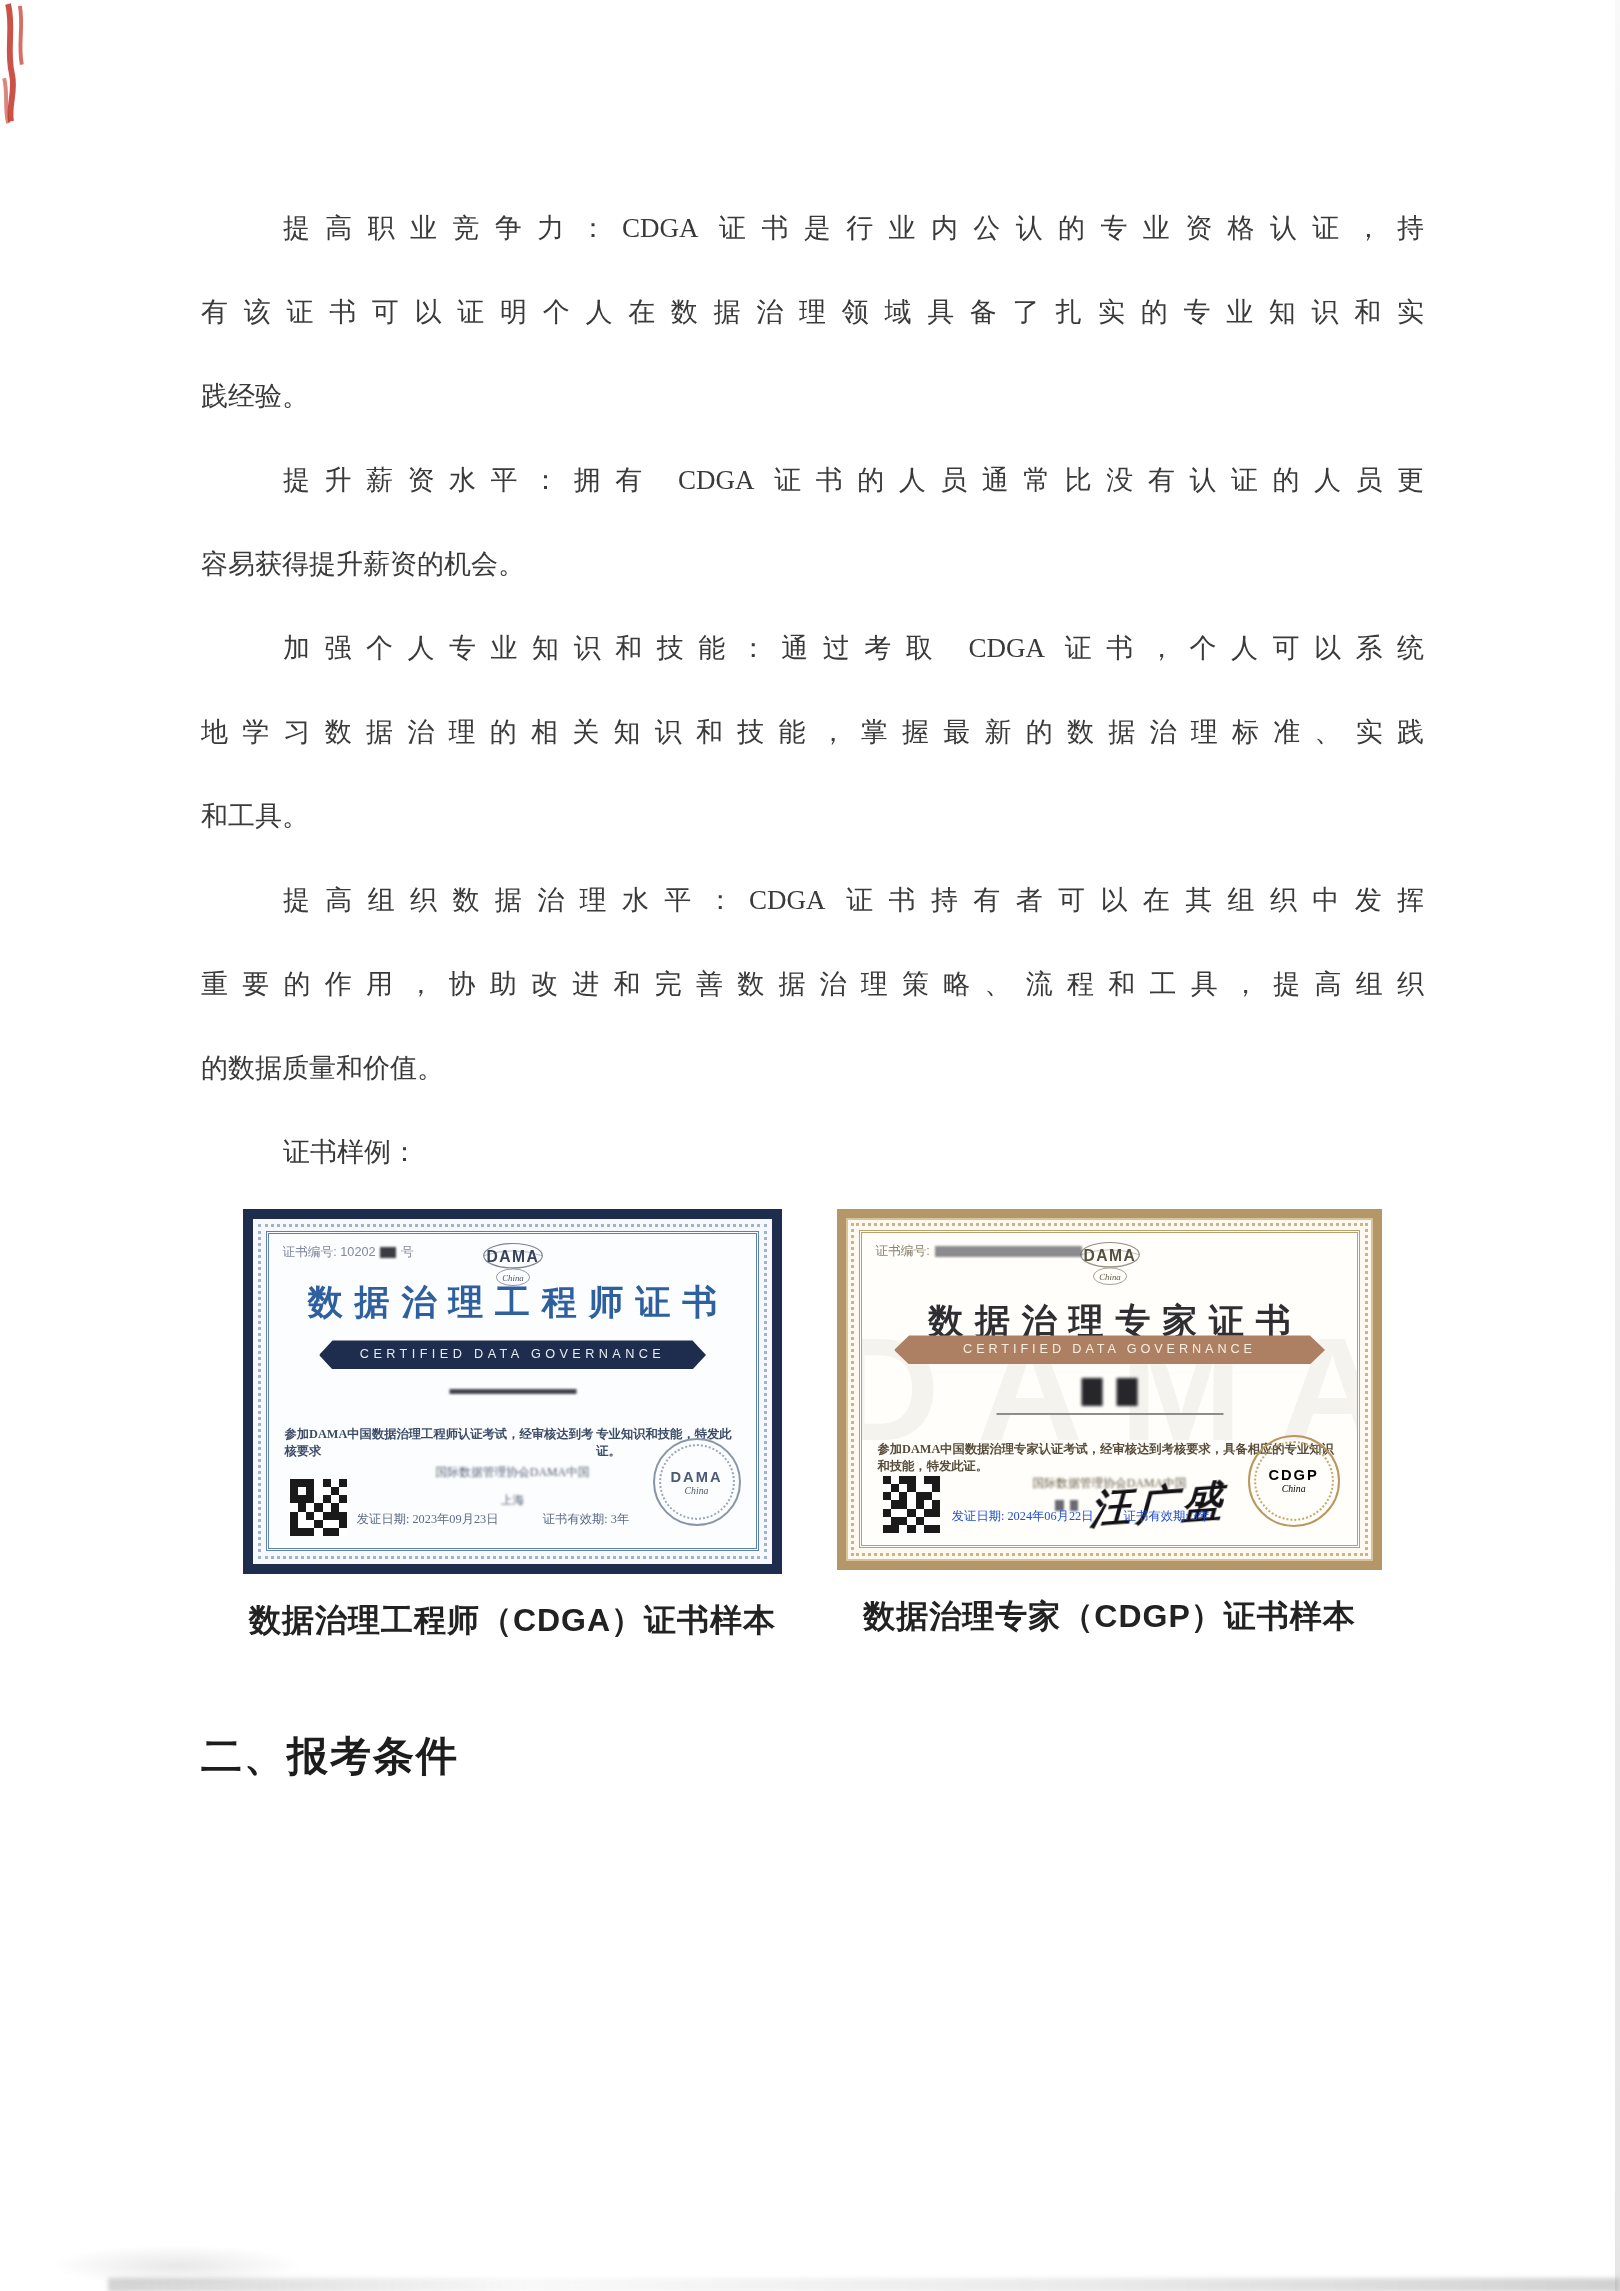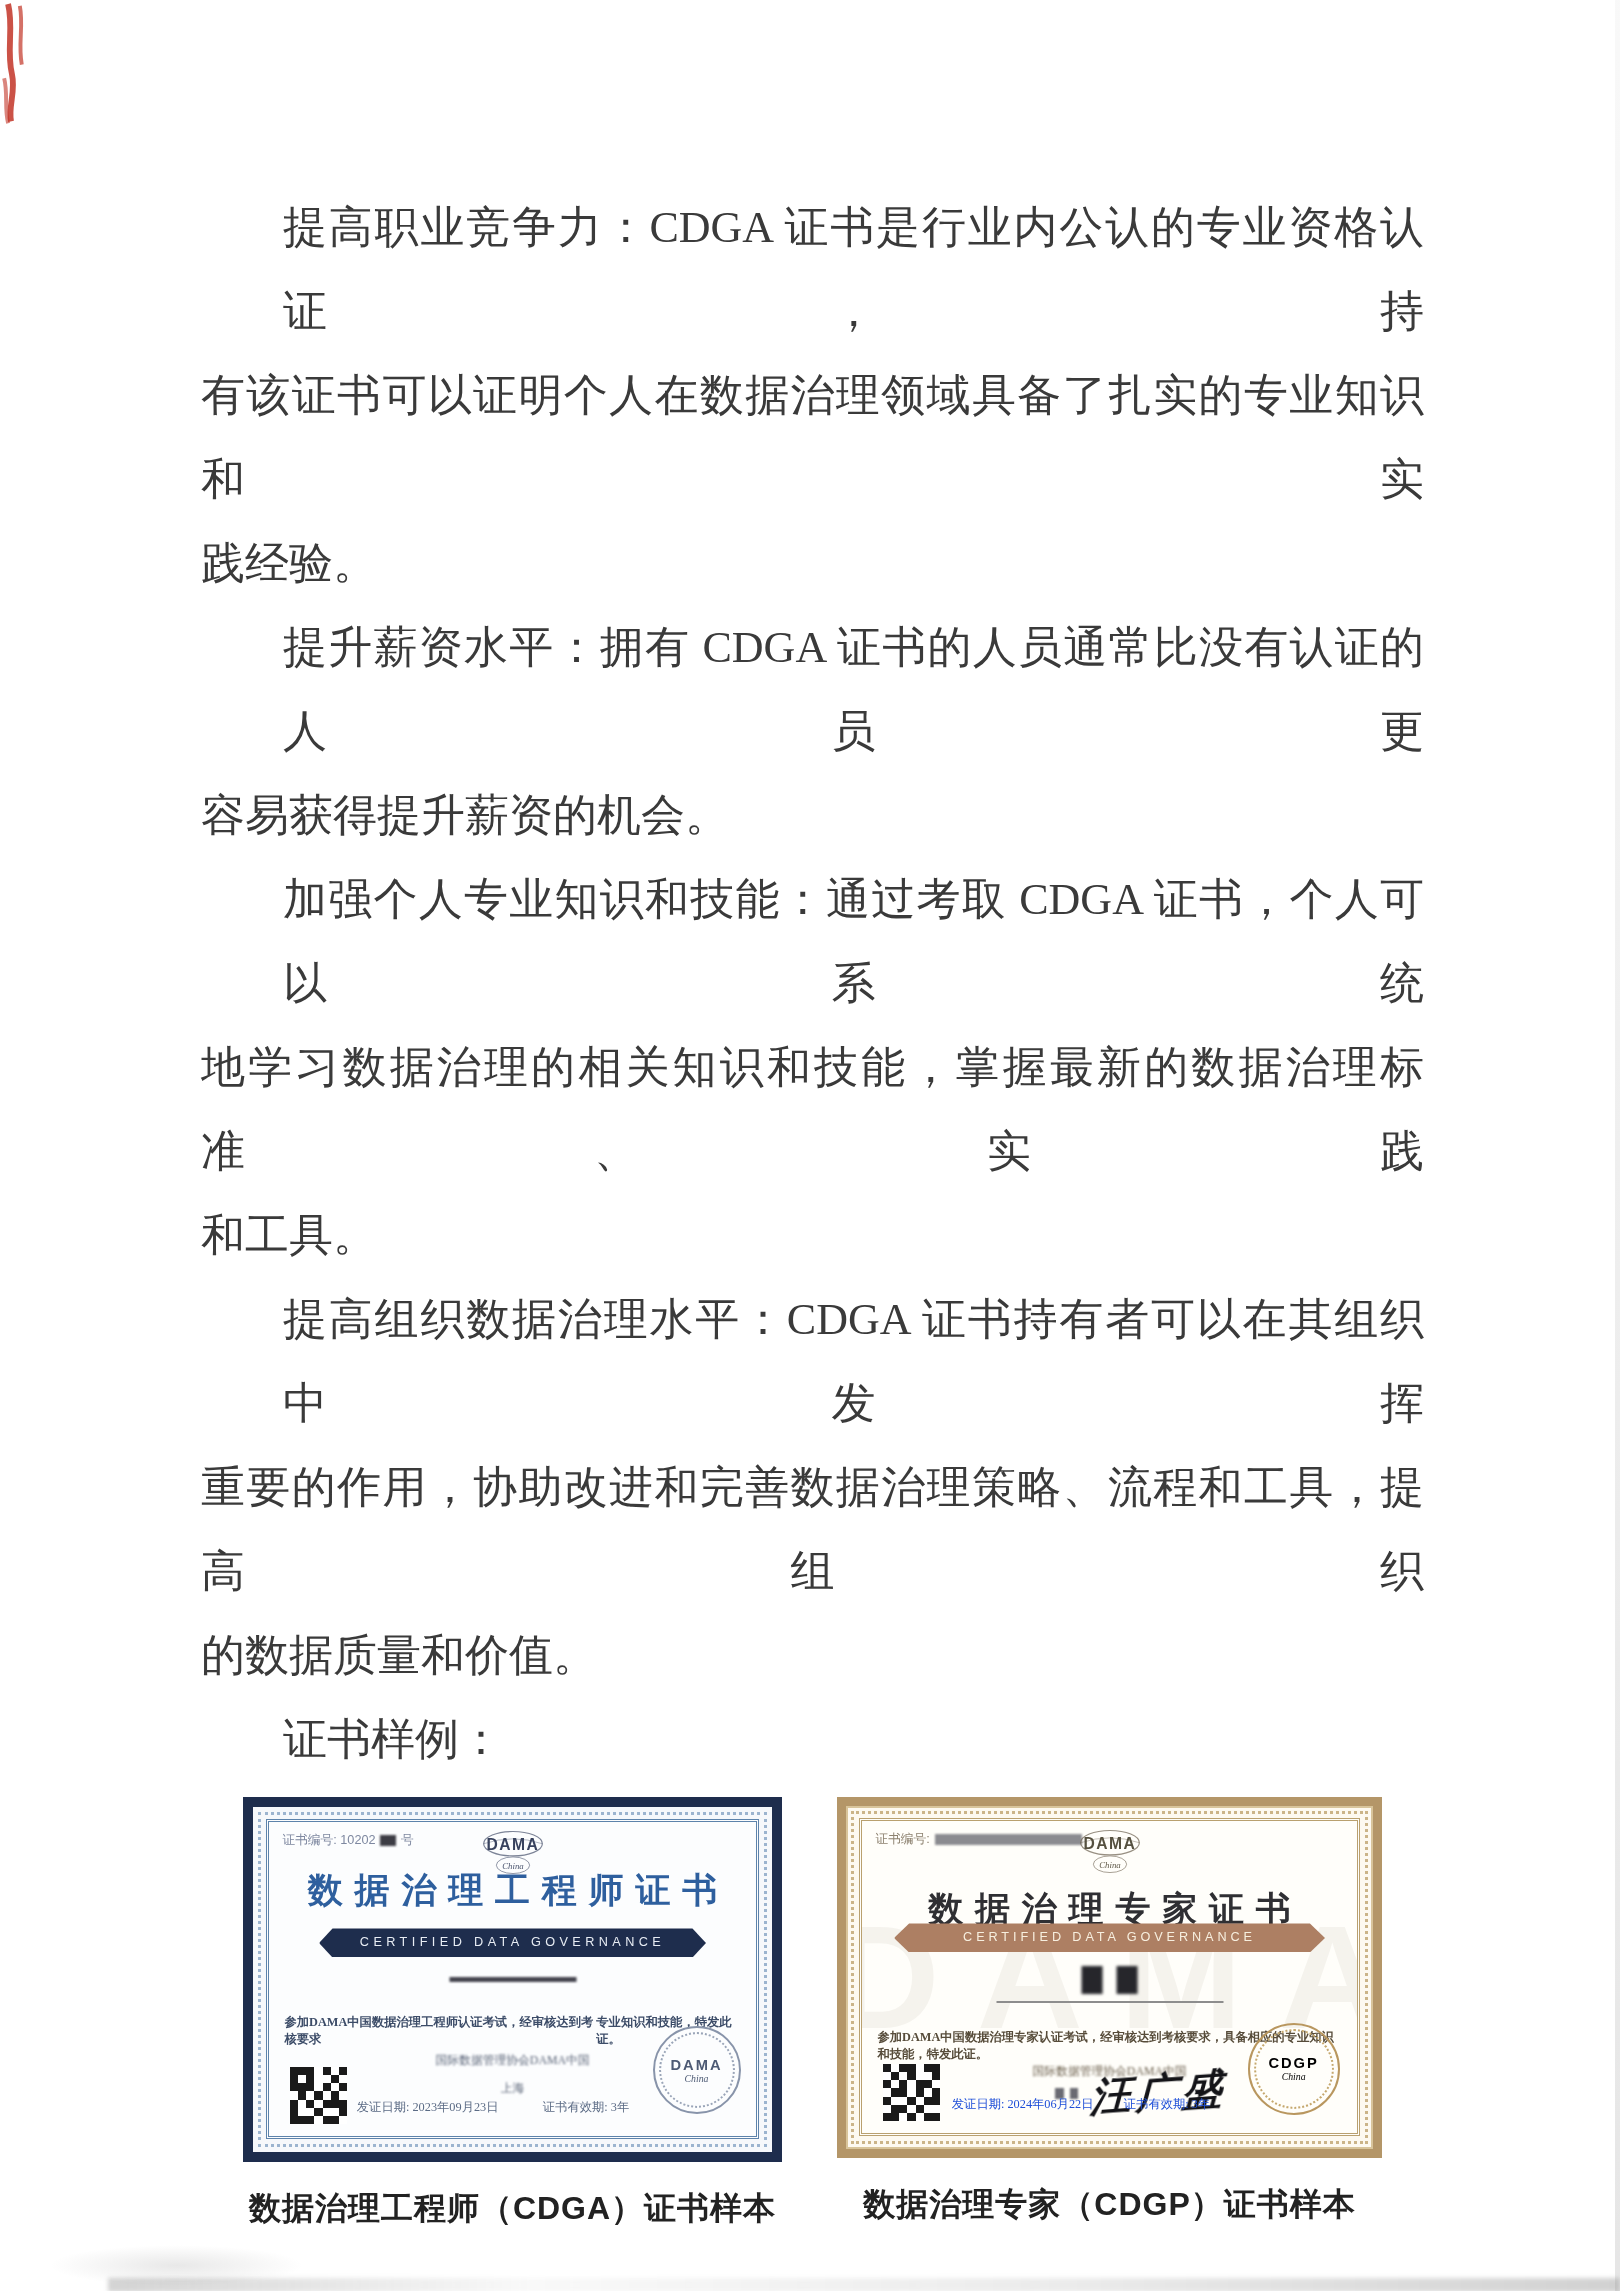--- a/index.html
+++ b/index.html
@@ -13,21 +13,21 @@
   .scan-bottom{position:absolute;left:108px;right:0;bottom:0;height:13.7px;
     background:linear-gradient(90deg,rgba(110,110,110,.30),rgba(200,200,200,.10) 28%,rgba(140,140,140,.18) 65%,rgba(90,90,90,.28));
     filter:blur(2px);}
   .scan-corner{position:absolute;left:49px;bottom:5.9px;width:255px;height:41px;
     background:radial-gradient(ellipse,rgba(140,140,140,.20),transparent 70%);}
   .scan-right{position:absolute;right:0;top:0;bottom:0;width:4.9px;
     background:linear-gradient(180deg,rgba(190,190,190,.10),rgba(140,140,140,.22));}
 
   .content{position:absolute;left:201px;top:0;width:1223px;padding-top:186px;}
 
-  .pline{display:block;font-size:44px;line-height:84px;color:#3a3a3a;
+  .pline{display:block;font-size:27px;line-height:84px;color:#3a3a3a;
     white-space:normal;}
   .jline{text-align:justify;text-align-last:justify;text-justify:inter-character;}
   .lline{text-align:left;}
   .ind{padding-left:82px;}
   p.para{margin:0;}
 
   
   .cert-row{display:flex;justify-content:center;gap:55px;margin-top:14.7px;}
   .fig{margin:0;display:flex;flex-direction:column;align-items:center;}
   .cap{margin-top:25.5px;font-family:"Liberation Sans","DejaVu Sans",sans-serif;

